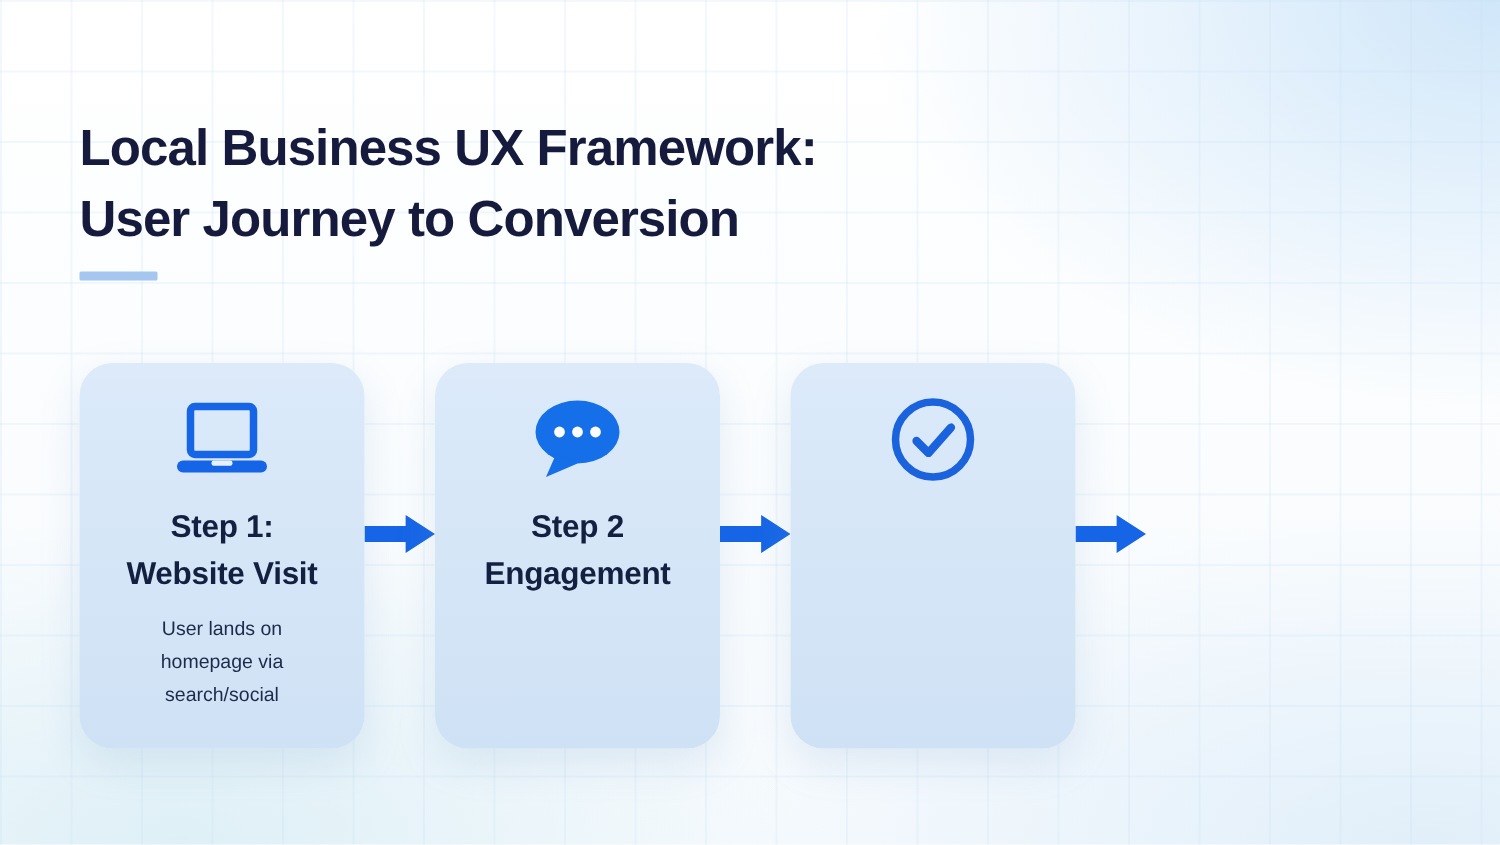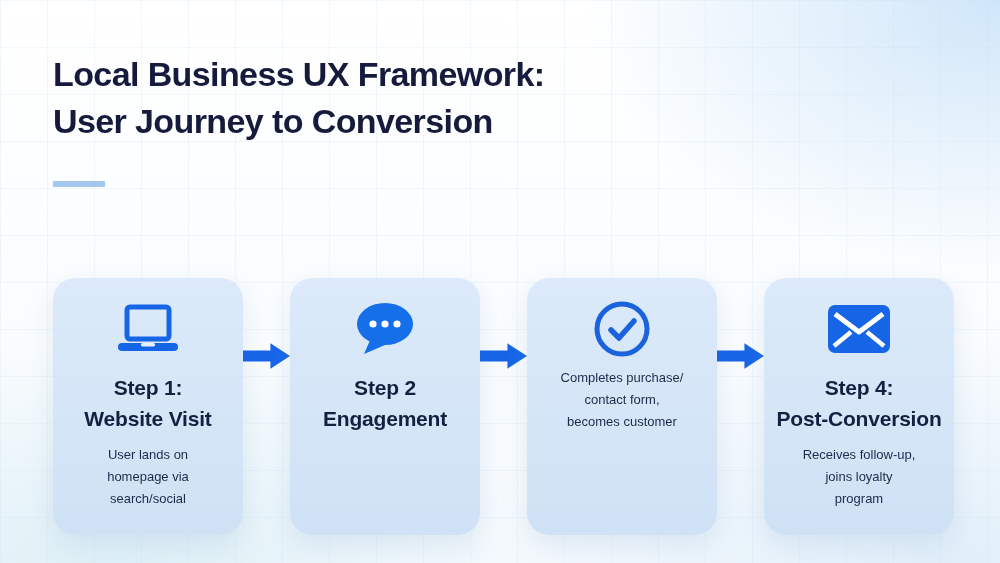--- a/index.html
+++ b/index.html
@@ -19,21 +19,21 @@
       radial-gradient(ellipse 70% 80% at 100% 0%, rgba(205,229,249,0.95) 0%, rgba(205,229,249,0) 60%),
       radial-gradient(ellipse 60% 55% at 12% 100%, rgba(214,236,244,0.75) 0%, rgba(214,236,244,0) 70%),
       radial-gradient(ellipse 70% 60% at 95% 100%, rgba(216,234,248,0.7) 0%, rgba(216,234,248,0) 65%),
       linear-gradient(#ffffff, #f6fafd);
     background-size: 47px 47px, 47px 47px, auto, auto, auto, auto;
   }
 
   .page-title {
     position: absolute;
     left: 53px;
-    top: 51px;
+    top: 76px;
     margin: 0;
     font-size: 34px;
     line-height: 47px;
     font-weight: 800;
     letter-spacing: -0.6px;
     color: #161b3d;
     white-space: pre-line;
   }
 
   .title-underline {
@@ -56,21 +56,20 @@
 
   .step-card {
     width: 190px;
     height: 257px;
     border-radius: 22px;
     background: linear-gradient(180deg, #dceafa 0%, #d2e4f6 70%, #cfe1f4 100%);
     box-shadow: 0 10px 26px rgba(120, 160, 205, 0.18);
     box-sizing: border-box;
     padding-top: 23px;
     text-align: center;
-    margin-top: 36px;
   }
 
   .icon-wrap {
     height: 56px;
     display: flex;
     align-items: center;
     justify-content: center;
   }
 
   .step-heading {
@@ -151,40 +150,22 @@
     </svg>
   </div>
 
   <div class="step-card">
     <div class="icon-wrap">
       <svg width="58" height="58" viewBox="0 0 58 58">
         <circle cx="29" cy="29" r="25" fill="none" stroke="#1a63dc" stroke-width="5"></circle>
         <path d="M18 30 L26 38 L41 21" fill="none" stroke="#1a63dc" stroke-width="5.5" stroke-linecap="round" stroke-linejoin="round"></path>
       </svg>
     </div>
-    <div class="step-description">Completes purchase/
-contact form,
-becomes customer</div>
   </div>
 
   <div class="arrow-cell">
     <svg width="48" height="26" viewBox="0 0 48 26">
       <polygon points="0,7.5 28,7.5 28,0 48,13 28,26 28,18.5 0,18.5" fill="#1565e6"></polygon>
     </svg>
   </div>
 
-  <div class="step-card">
-    <div class="icon-wrap">
-      <svg width="62" height="48" viewBox="0 0 62 48">
-        <rect x="0" y="0" width="62" height="48" rx="7" fill="#1565e6"></rect>
-        <path d="M7 9 L31 27 L55 9" fill="none" stroke="#ffffff" stroke-width="5" stroke-linejoin="round"></path>
-        <path d="M6 41 L23 27" fill="none" stroke="#ffffff" stroke-width="4.5"></path>
-        <path d="M56 41 L39 27" fill="none" stroke="#ffffff" stroke-width="4.5"></path>
-      </svg>
-    </div>
-    <div class="step-heading">Step 4:
-Post-Conversion</div>
-    <div class="step-description">Receives follow-up,
-joins loyalty
-program</div>
-  </div>
 
 </div>
 
 </body></html>

